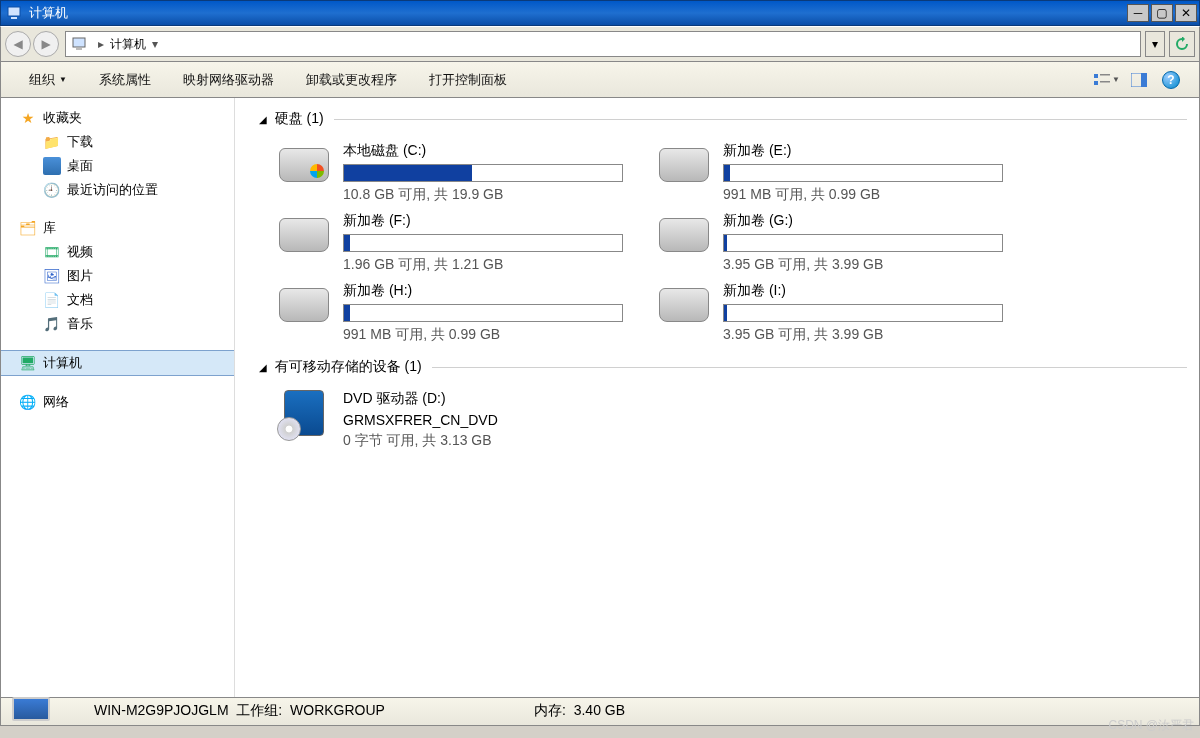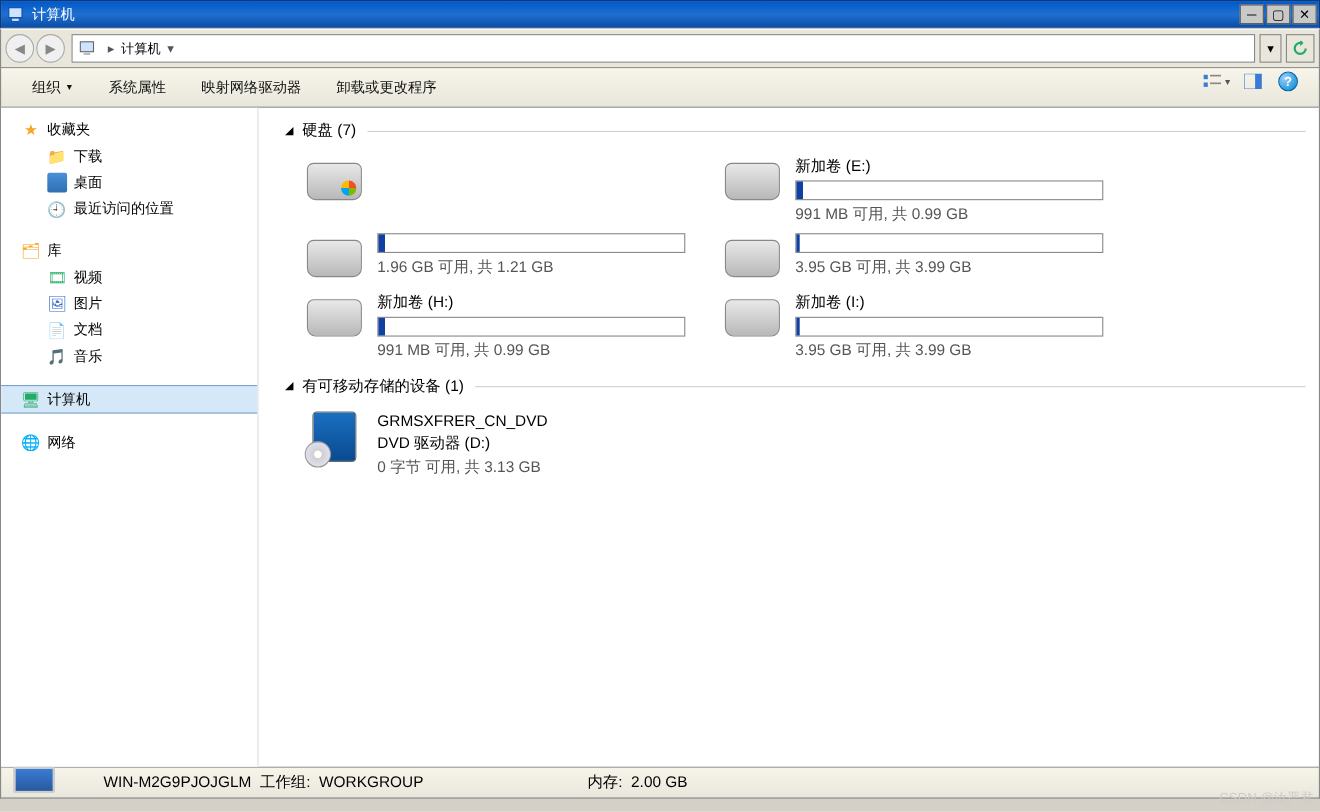--- a/index.html
+++ b/index.html
@@ -21,21 +21,21 @@
 .addressbar .ab-icon { width: 16px; height: 16px; margin: 0 4px; }
 .addressbar .ab-sep { color:#555; padding: 0 6px; }
 .addressbar .ab-text { color:#000; }
 .addr-drop { width: 20px; height: 26px; background:#e9e7dc; border:1px solid #888; display:flex;align-items:center;justify-content:center;}
 .refresh { width: 26px; height: 26px; background:#e9e7dc; border:1px solid #888; display:flex;align-items:center;justify-content:center; }
 .searchbox { width: 232px; height: 26px; background:#fff; border:1px solid #888; display:flex; align-items:center; }
 .searchbox input { flex:1; border:none; outline:none; padding: 0 6px; font-size: 13px; color:#555; font-style: italic; background: transparent;}
 .searchbox .sbtn { width: 24px; height: 24px; background:#1a5fb4; display:flex;align-items:center;justify-content:center; border:1px solid #0a3a7a;}
 
 
-.toolbar { height: 36px; background: linear-gradient(#f7f5ea, #e9e7dc); border: 1px solid #888; border-top: none; display:flex; padding: 0 12px; color:#111;}
+.toolbar { height: 36px; background: linear-gradient(#f7f5ea, #e9e7dc); border: 1px solid #888; border-top: none; display:flex; align-items:center; padding: 0 12px; color:#111;}
 .toolbar .titem { padding: 0 16px; height: 100%; display:flex; align-items:center; font-size: 13px; gap:4px;}
 .toolbar .spacer { flex: 1; }
 .tool-icon-btn { width: 28px; height: 24px; display:flex;align-items:center;justify-content:center; margin: 0 2px; }
 .tool-icon-btn .tri { font-size:8px; color:#555; margin-left:2px;}
 .helpq { width:18px;height:18px;border-radius:50%;background:radial-gradient(circle at 30% 30%, #9cf, #08c);color:#fff;display:flex;align-items:center;justify-content:center;font-weight:bold;font-size:12px;border:1px solid #06a;}
 
 
 .mainarea { display:flex; height: 600px; border: 1px solid #888; border-top:none; background:#fff; }
 
 
@@ -129,20 +129,21 @@
 </div>
 
 <div class="toolbar">
   <div class="titem">
       <span>组织</span>
       <span style="font-size:8px">▼</span>
     </div>
   <div class="titem">系统属性</div>
   <div class="titem">映射网络驱动器</div>
   <div class="titem">卸载或更改程序</div>
+  <div class="titem">打开控制面板</div>
   <div class="spacer"></div>
   <div class="tool-icon-btn">
     <svg width="16" height="14">
         <rect x="0" y="1" width="4" height="4" fill="#3a7bd5"></rect>
         <rect x="6" y="1" width="10" height="1.5" fill="#888"></rect>
         <rect x="0" y="8" width="4" height="4" fill="#3a7bd5"></rect>
         <rect x="6" y="8" width="10" height="1.5" fill="#888"></rect>
       </svg>
     <span class="tri">▼</span>
   </div>
@@ -210,57 +211,66 @@
       <div class="item">
           <span class="ico net">🌐</span>
           <span>网络</span>
         </div>
     </div>
   </div>
 
   <div class="content">
     <div class="section-hdr">
       <span class="tri">◢</span>
-      <span>硬盘 (7)</span>
+      <span>硬盘 (1)</span>
       <span class="line"></span>
     </div>
     <div class="drive-grid" id="hdd-grid">
         <div class="drive">
           <div class="drive-icon">
             <div class="hdd-shape win"></div>
           </div>
+          <div class="drive-info">
+            <div class="drive-name">本地磁盘 (C:)</div>
+            <div class="usage-bar">
+              <div class="usage-fill" style="width:46%"></div>
+            </div>
+            <div class="drive-stat">10.8 GB 可用, 共 19.9 GB</div>
+          </div>
         </div>
         <div class="drive">
           <div class="drive-icon">
             <div class="hdd-shape"></div>
           </div>
           <div class="drive-info">
             <div class="drive-name">新加卷 (E:)</div>
             <div class="usage-bar">
               <div class="usage-fill" style="width:2%"></div>
             </div>
             <div class="drive-stat">991 MB 可用, 共 0.99 GB</div>
           </div>
         </div>
         <div class="drive">
           <div class="drive-icon">
             <div class="hdd-shape"></div>
           </div>
           <div class="drive-info">
+            <div class="drive-name">新加卷 (F:)</div>
             <div class="usage-bar">
               <div class="usage-fill" style="width:2%"></div>
             </div>
             <div class="drive-stat">1.96 GB 可用, 共 1.21 GB</div>
           </div>
         </div>
         <div class="drive">
           <div class="drive-icon">
             <div class="hdd-shape"></div>
           </div>
           <div class="drive-info">
+            <div class="drive-name">新加卷 (G:)</div>
             <div class="usage-bar">
               <div class="usage-fill" style="width:1%"></div>
             </div>
             <div class="drive-stat">3.95 GB 可用, 共 3.99 GB</div>
           </div>
         </div>
         <div class="drive">
           <div class="drive-icon">
             <div class="hdd-shape"></div>
           </div>
@@ -290,22 +300,22 @@
       <span class="tri">◢</span>
       <span>有可移动存储的设备 (1)</span>
       <span class="line"></span>
     </div>
     <div class="drive-grid" id="rem-grid">
         <div class="drive">
           <div class="drive-icon">
             <div class="dvd-box hdd-shape dvd"></div>
           </div>
           <div class="drive-info">
+            <div class="drive-name">DVD 驱动器 (D:)</div>
             <div class="drive-name">GRMSXFRER_CN_DVD</div>
-            <div class="drive-name">DVD 驱动器 (D:)</div>
             <div class="drive-stat">0 字节 可用, 共 3.13 GB</div>
           </div>
         </div>
       </div>
   </div>
 </div>
 
 <div class="statusbar">
   <div class="status-icon">
     <div class="comp-shape">
@@ -313,19 +323,19 @@
       </div>
   </div>
   <div class="status-cols">
     <div>
       <span>WIN-M2G9PJOJGLM</span>
       &nbsp;<span>工作组:</span>
       &nbsp;<span>WORKGROUP</span>
     </div>
     <div>
       <span>内存:</span>
-      &nbsp;<span>2.00 GB</span>
+      &nbsp;<span>3.40 GB</span>
     </div>
     <div></div>
   </div>
 </div>
 
 <div class="watermark">CSDN @汝严君</div>
 
 </body></html>

